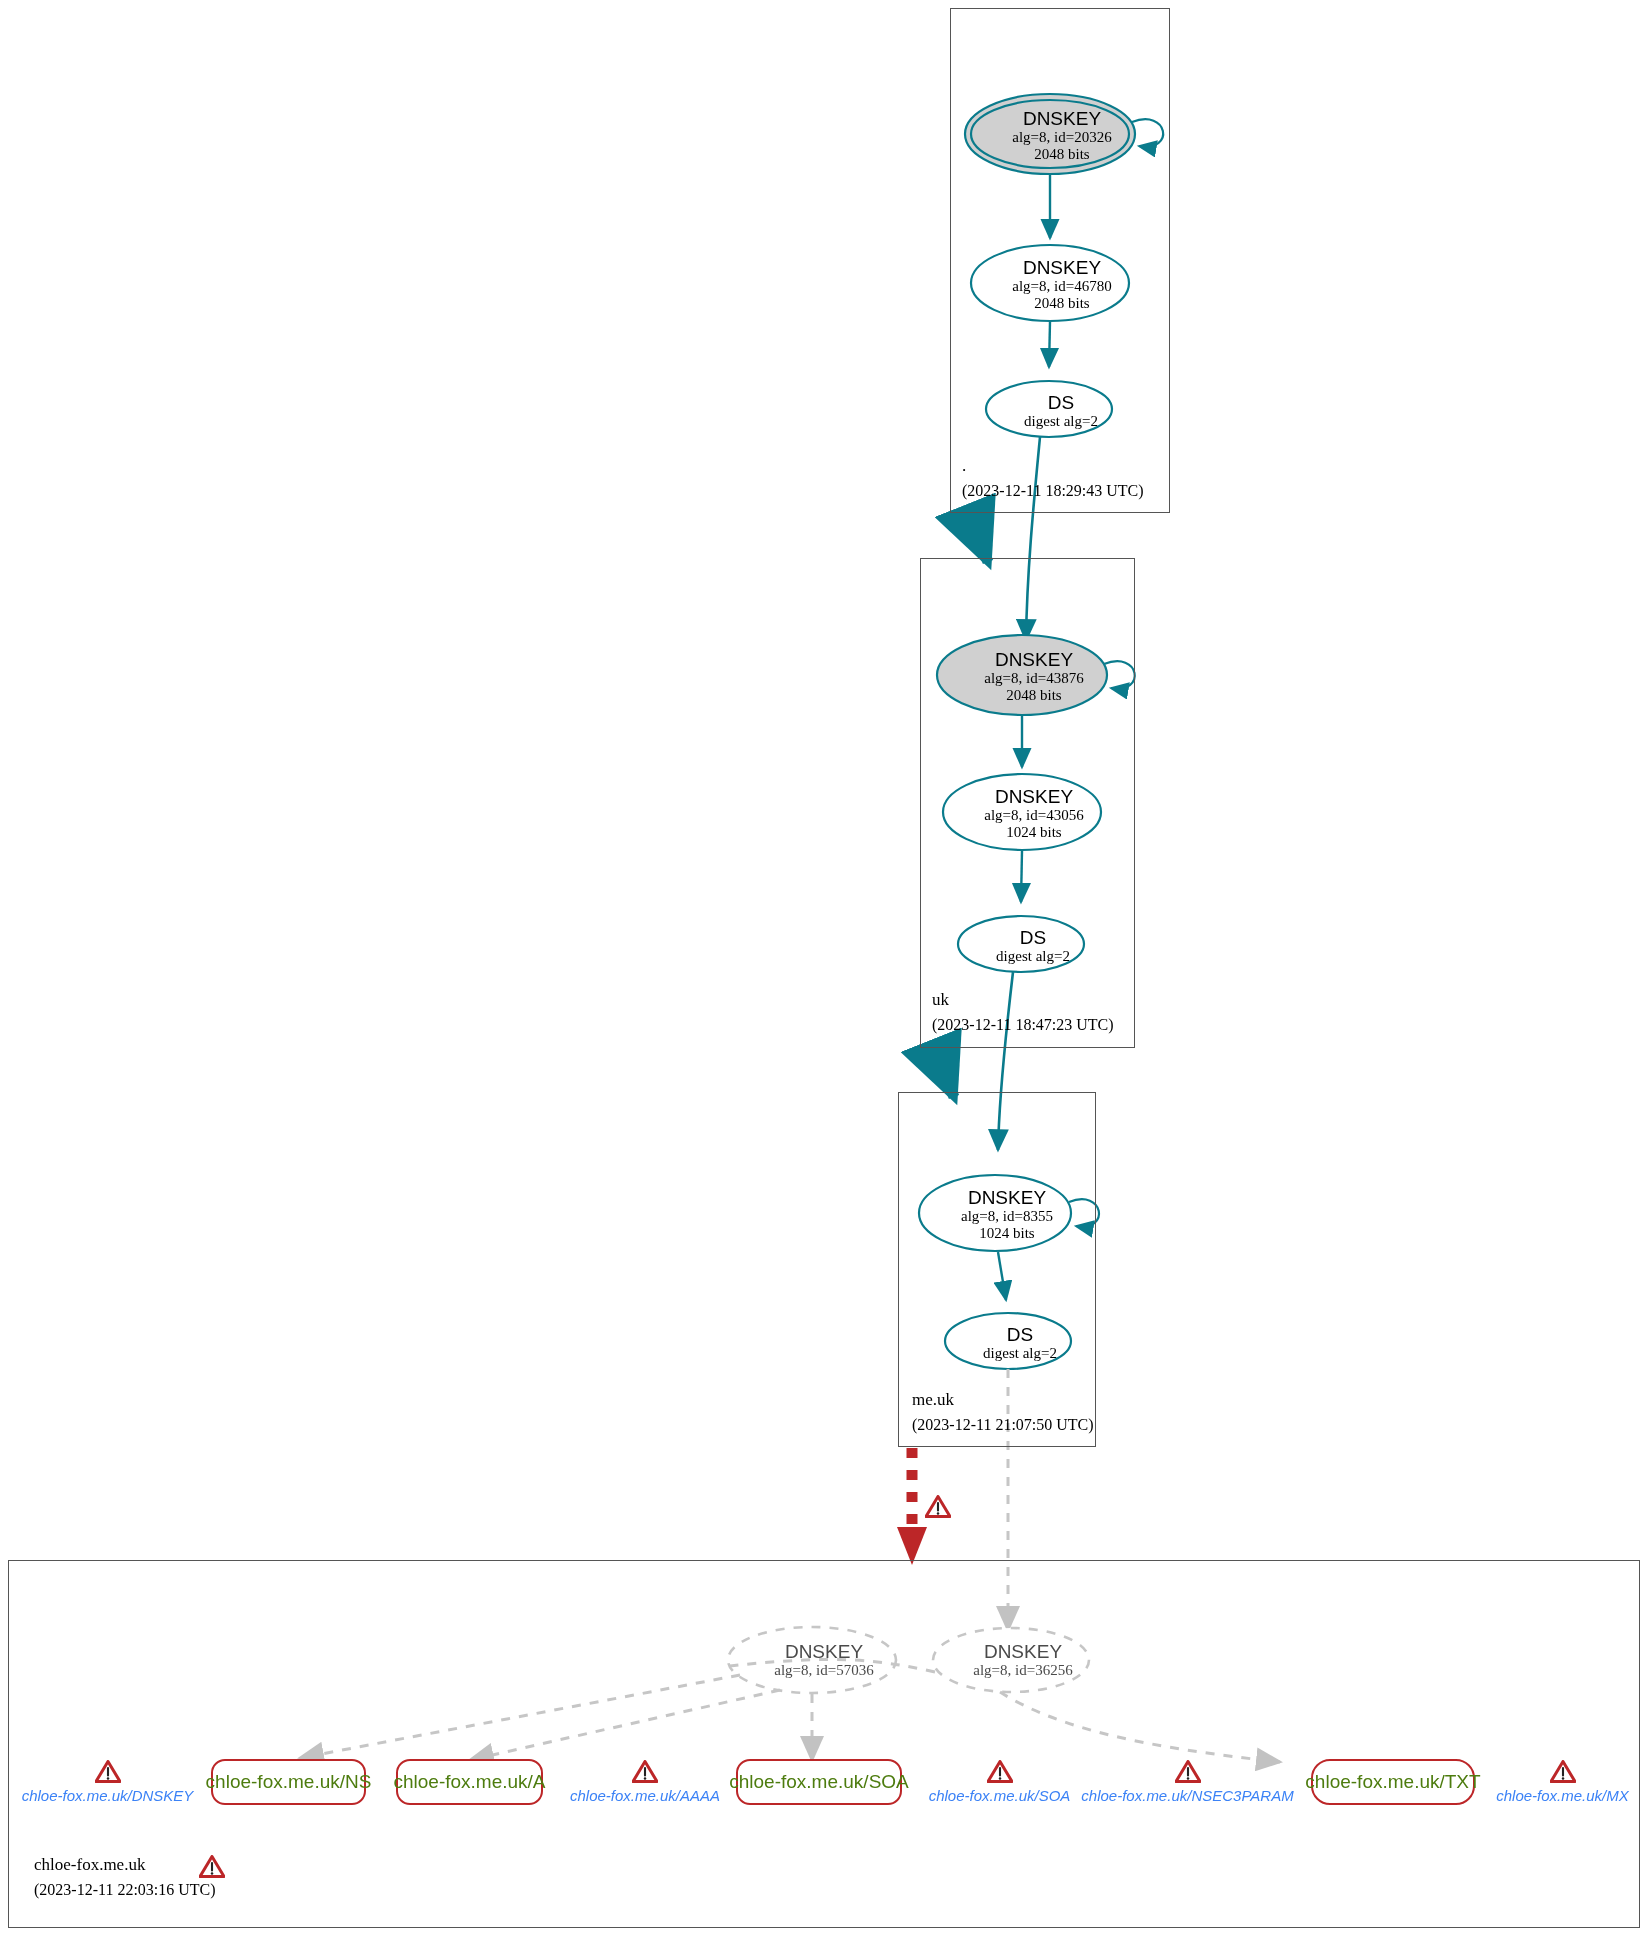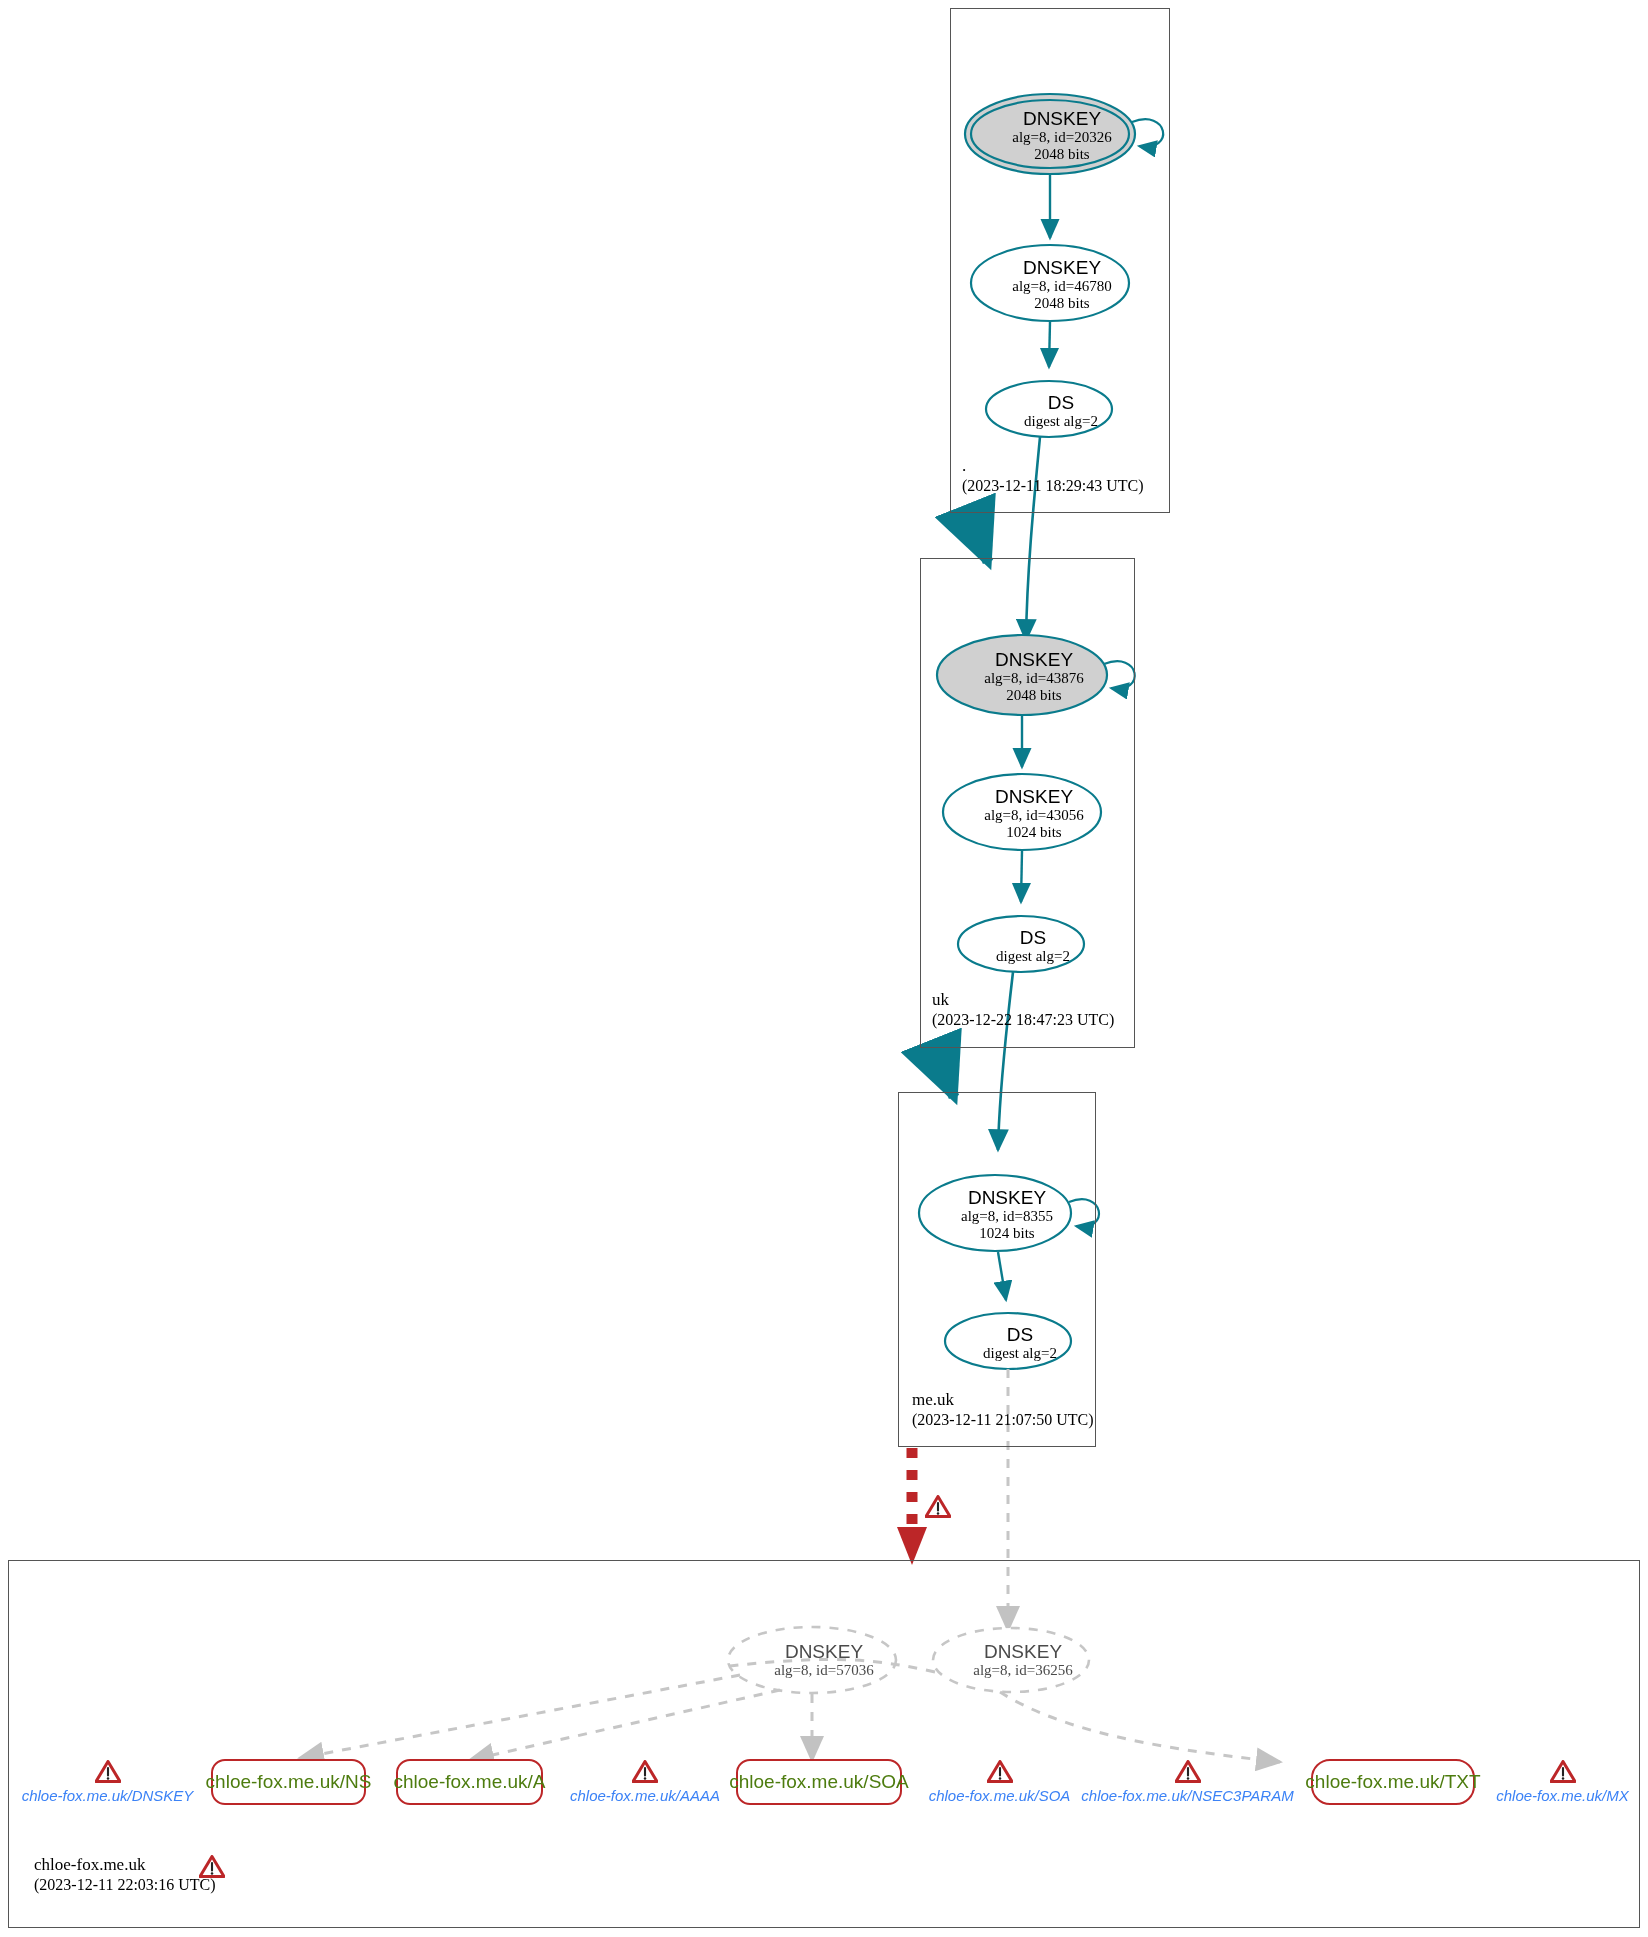--- a/index.html
+++ b/index.html
@@ -8,21 +8,21 @@
     font-family:"Liberation Sans", sans-serif;
     -webkit-font-smoothing:antialiased;
   }
   #stage{position:absolute;left:0;top:0;width:1648px;height:1937px;}
   svg.layer{position:absolute;left:0;top:0;width:1648px;height:1937px;overflow:visible;}
 
   
   .zone-box{position:absolute;border:1px solid #555555;background:transparent;box-sizing:border-box;}
   .zone-label{position:absolute;color:#000000;font-family:"Liberation Serif",serif;}
   .zone-name{font-size:17px;line-height:20px;white-space:nowrap;}
-  .zone-time{font-size:16px;line-height:20px;white-space:nowrap;}
+  .zone-time{font-size:16px;line-height:20px;white-space:nowrap;margin-top:5px;}
 
   
   .node-label{position:absolute;text-align:center;color:#000000;pointer-events:none;padding-left:12px;}
   .node-title{font-family:"Liberation Sans",sans-serif;font-size:19px;line-height:21px;}
   .node-sub{font-family:"Liberation Serif",serif;font-size:15px;line-height:17px;}
   .node-label.muted .node-title,.node-label.muted .node-sub{color:#4a4a4a;}
 
   
   .rr{position:absolute;box-sizing:border-box;display:flex;align-items:center;justify-content:center;
       border:2px solid #bc2628;border-radius:14px;background:#ffffff;color:#4d7c0f;
@@ -126,21 +126,21 @@
 
   <div class="zone-box" style="left:950px;top:8px;width:220px;height:505px;"></div>
   <div class="zone-label" style="left:962px;top:456px;">
     <div class="zone-name">.</div>
     <div class="zone-time">(2023-12-11 18:29:43 UTC)</div>
   </div>
 
   <div class="zone-box" style="left:920px;top:558px;width:215px;height:490px;"></div>
   <div class="zone-label" style="left:932px;top:990px;">
     <div class="zone-name">uk</div>
-    <div class="zone-time">(2023-12-22 18:47:23 UTC)</div>
+    <div class="zone-time">(2023-12-11 18:47:23 UTC)</div>
   </div>
 
   <div class="zone-box" style="left:898px;top:1092px;width:198px;height:355px;"></div>
   <div class="zone-label" style="left:912px;top:1390px;">
     <div class="zone-name">me.uk</div>
     <div class="zone-time">(2023-12-11 21:07:50 UTC)</div>
   </div>
 
   <div class="zone-box" style="left:8px;top:1560px;width:1632px;height:368px;"></div>
   <div class="zone-label" style="left:34px;top:1855px;">

